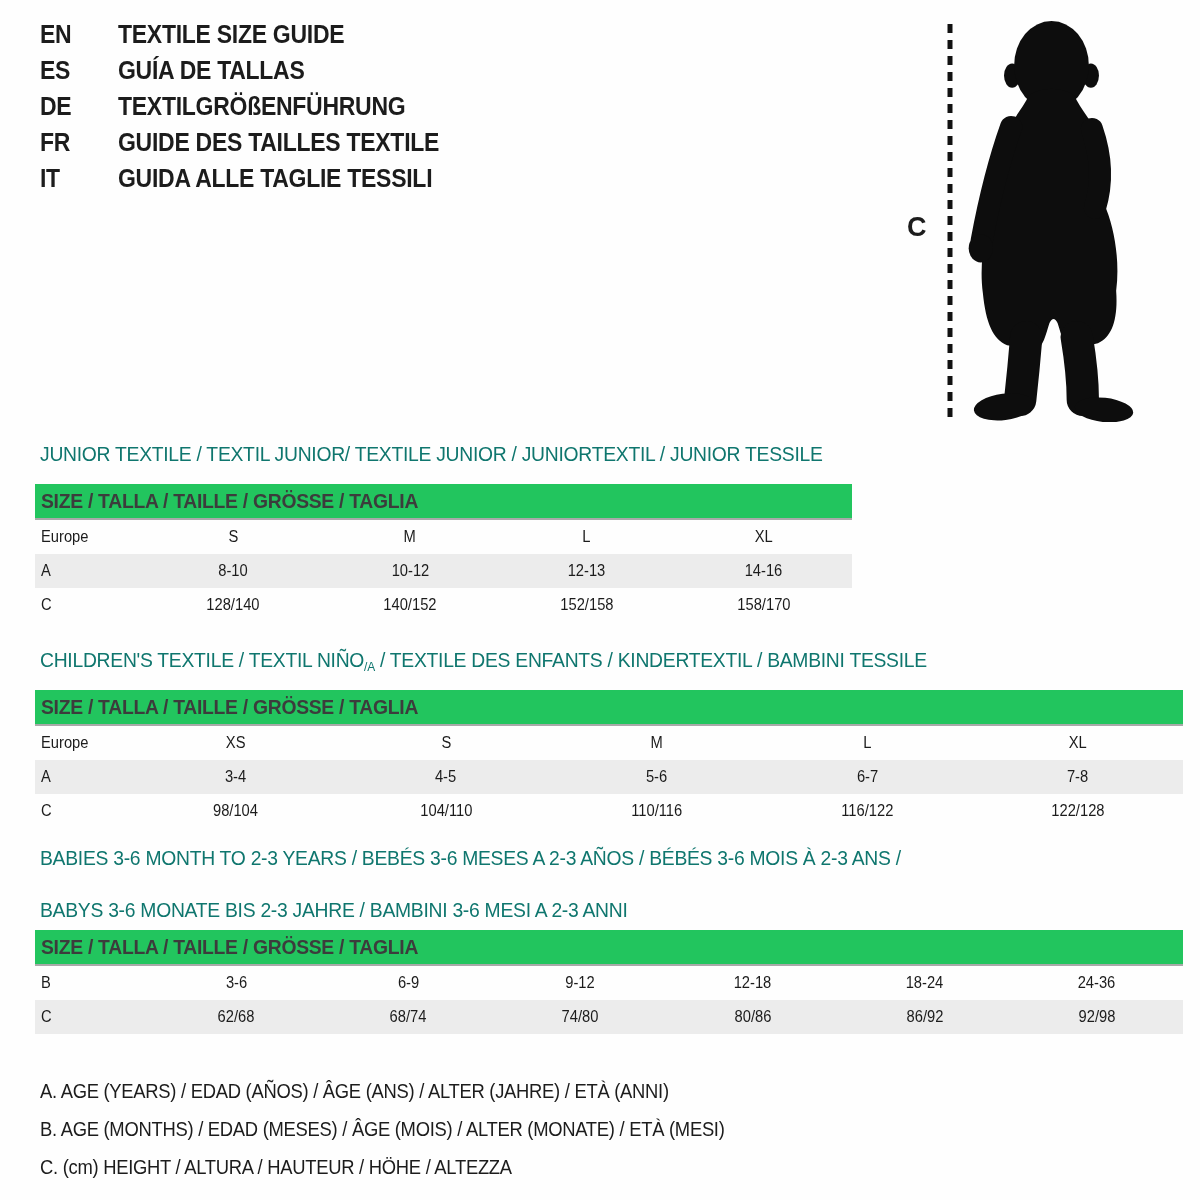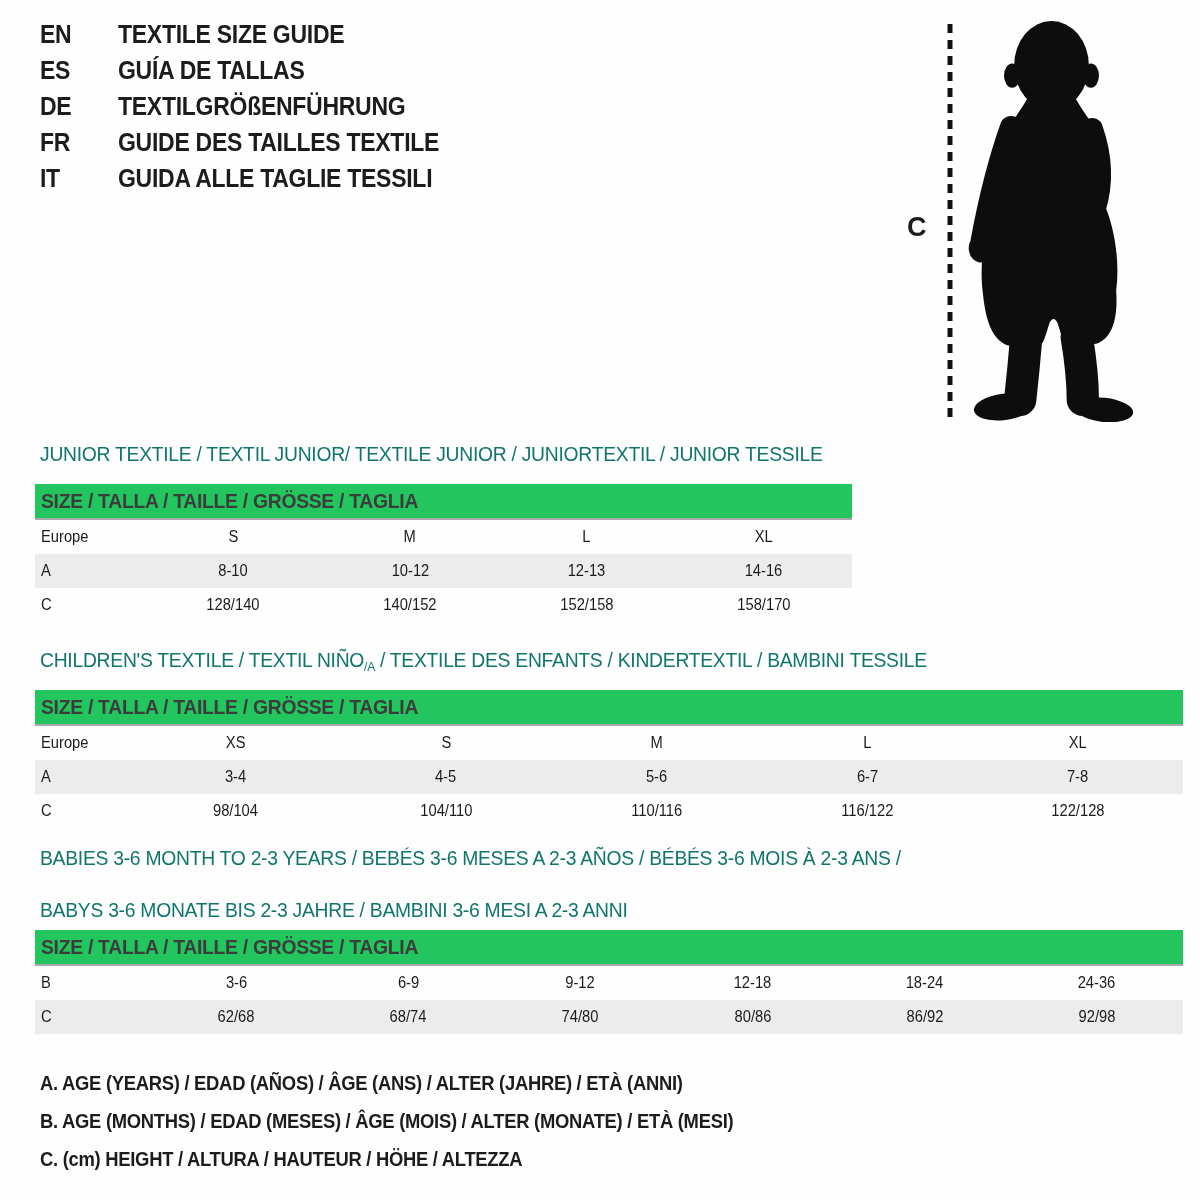--- a/index.html
+++ b/index.html
@@ -44,21 +44,21 @@
 
   .jt { width:817px; }
   .ct { width:1148px; }
   .bt { width:1148px; }
   .jt col.c0 { width:110px; }
   .ct col.c0 { width:95px; }
   .bt col.c0 { width:115px; }
 
   
   .legend { position:absolute; left:40px; top:1072px; }
-  .legend-line { height:38px; display:flex; align-items:flex-start; font-weight:700; font-size:20px; letter-spacing:-.3px; }
+  .legend-line { height:38px; display:flex; align-items:center; font-weight:400; font-size:20px; letter-spacing:-.3px; }
 </style>
 </head>
 <body>
 
 <div class="page">
 
   <div class="lang-block">
     <div class="lang-row">
       <span class="lang-code cond">EN</span>
       <span class="cond">TEXTILE SIZE GUIDE</span>

